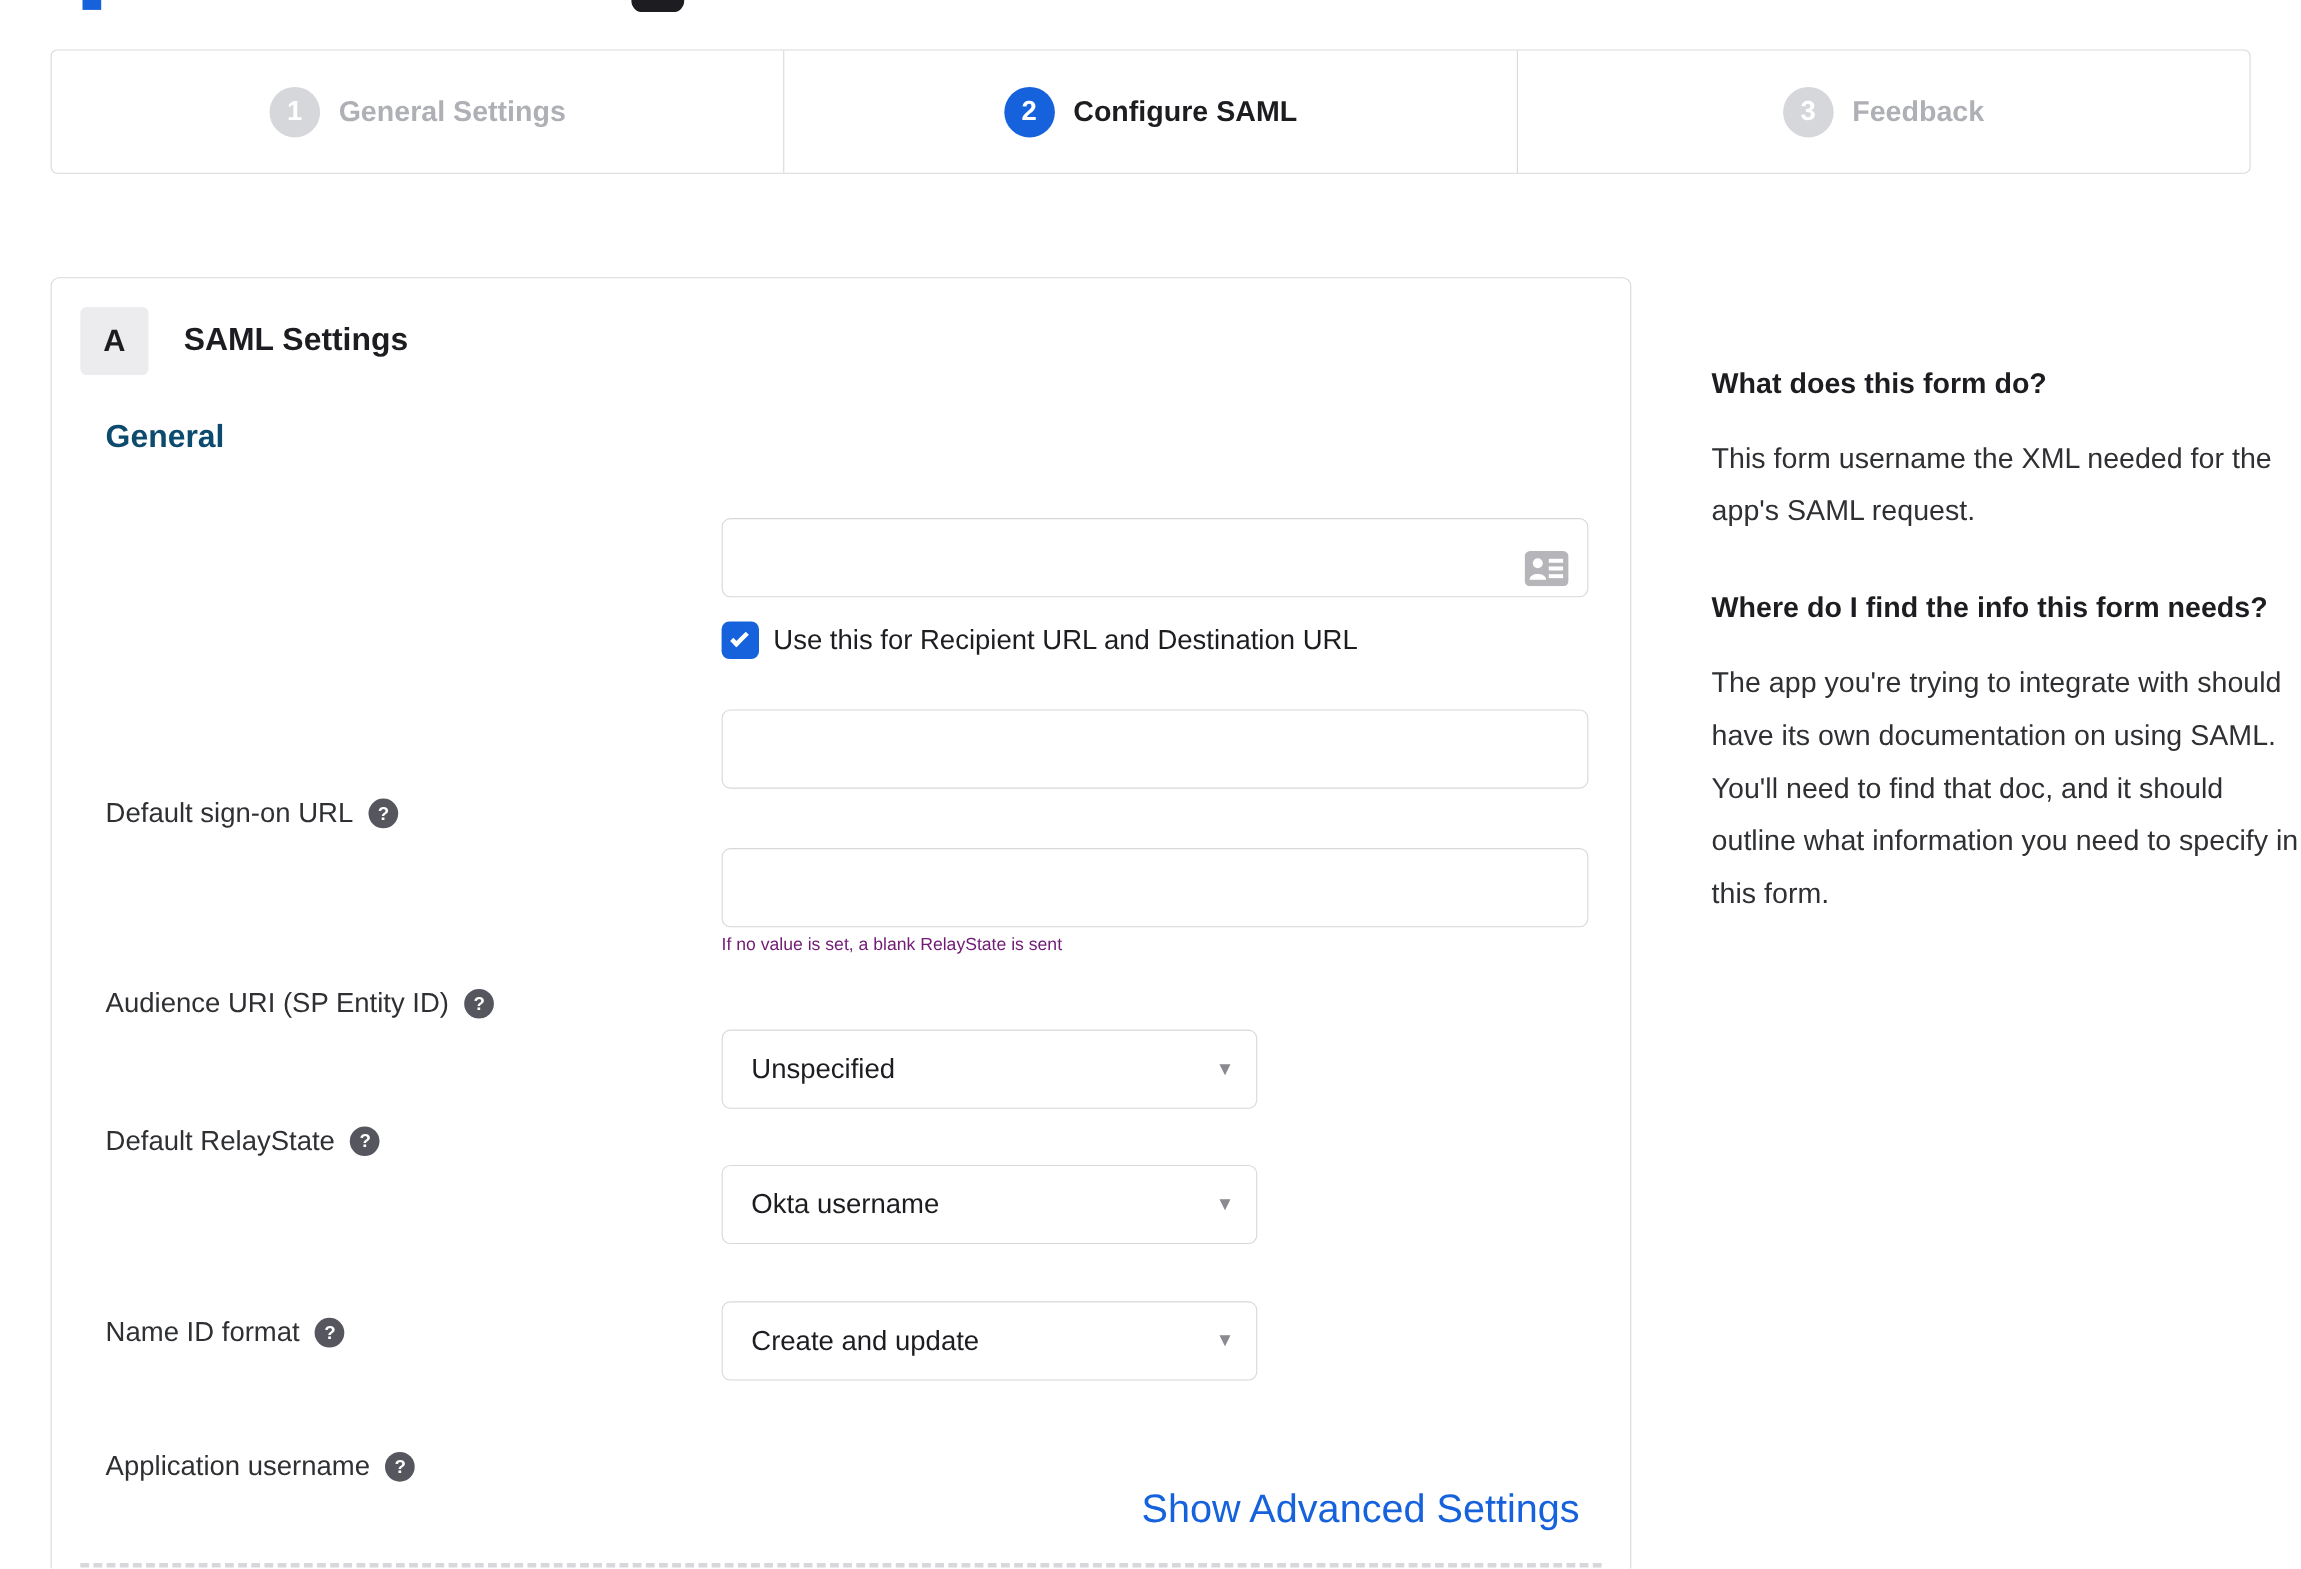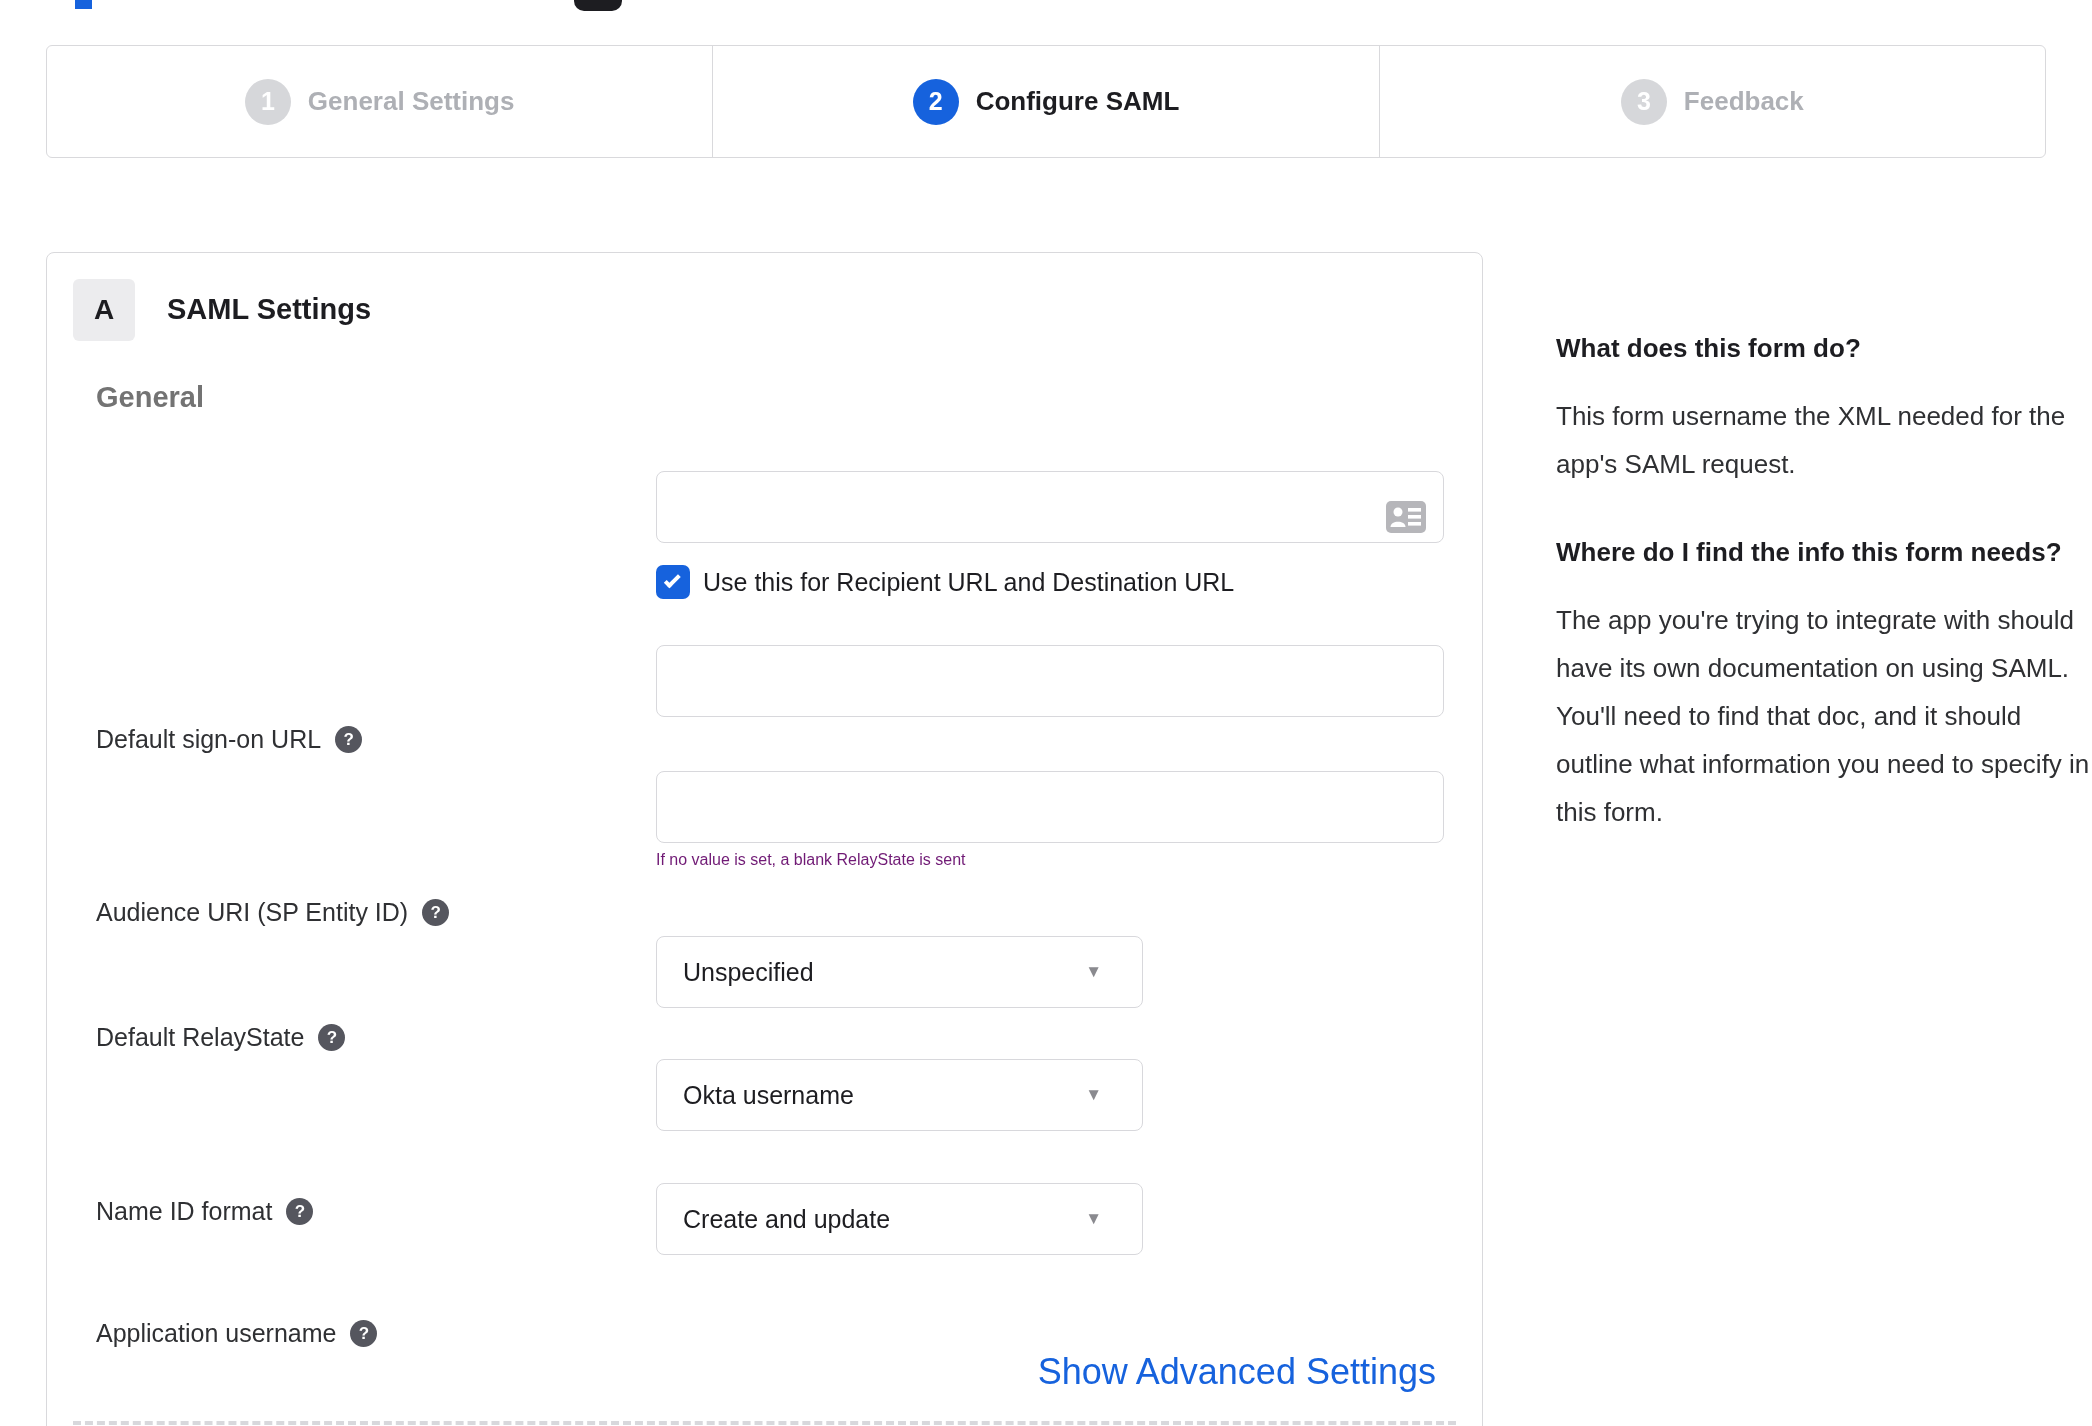--- a/index.html
+++ b/index.html
@@ -47,21 +47,21 @@
     background: #ececee; border-radius: 6px;
     display: flex; align-items: center; justify-content: center;
     font-weight: bold; font-size: 28px; color: #1d1d21;
   }
   .section-title {
     position: absolute; left: 120px; top: 40px;
     font-weight: bold; font-size: 29px; color: #1d1d21;
   }
   .group-title {
     position: absolute; left: 49px; top: 128px;
-    font-weight: bold; font-size: 29px; color: #737373;
+    font-weight: bold; font-size: 29px; color: #0c4a6e;
   }
 
   .field-label {
     position: absolute; left: 49px;
     font-size: 25px; color: #2f3033;
     display: flex; align-items: center; gap: 14px; white-space: nowrap;
   }
   .help-icon {
     width: 27px; height: 27px; border-radius: 50%;
     background: #55565e; color: #fff;
@@ -94,21 +94,21 @@
   .checkbox-label { font-size: 25px; color: #1d1d21; }
 
   .hint {
     position: absolute; left: 609px; font-size: 16px; color: #701a75;
   }
 
   .select {
     position: absolute; left: 609px; width: 487px; height: 72px;
     border: 1px solid #d8d8dc; border-radius: 8px; background: #fff;
     display: flex; align-items: center; cursor: pointer;
-    padding: 0 40px 0 26px;
+    padding: 0 20px 0 26px;
   }
   .select-value { font-size: 25px; color: #1d1d21; flex: 1; }
   .caret { font-size: 17px; color: #8a8a8f; }
 
   .advanced-link {
     position: absolute; right: 46px; top: 1098px;
     font-size: 36px; color: #1662dd; cursor: pointer; text-decoration: none; font-weight: 400; text-align: center;
   }
 
   .dashed-divider {

